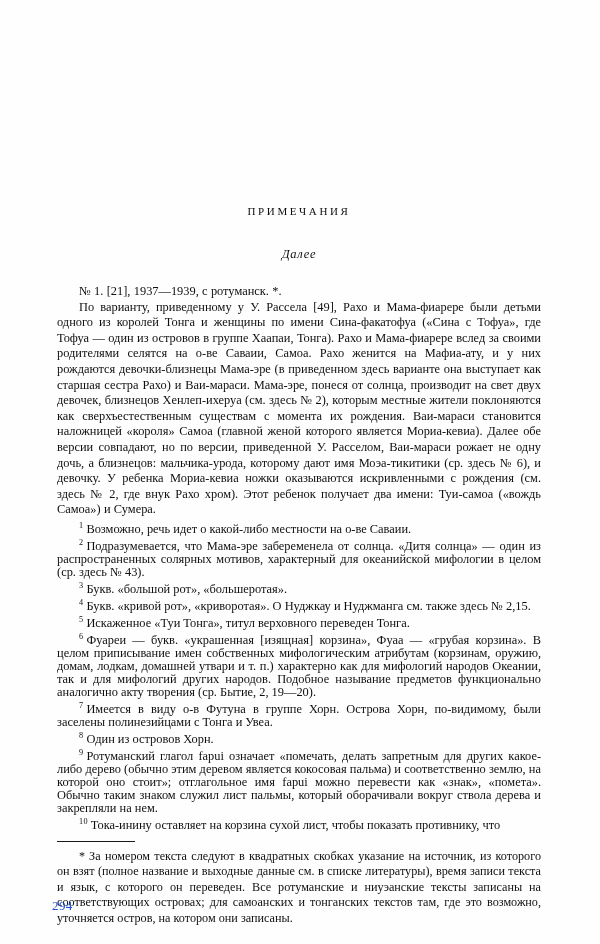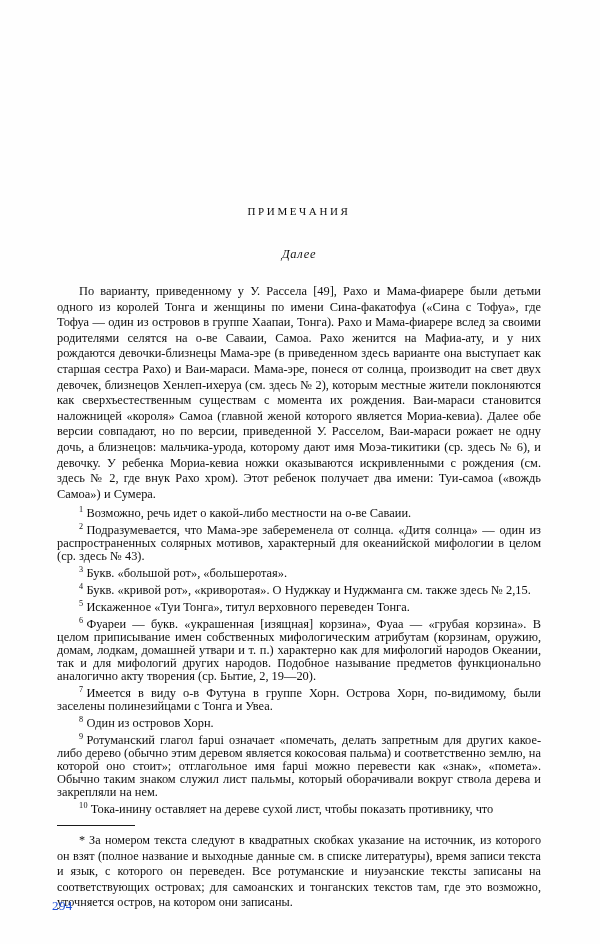--- a/index.html
+++ b/index.html
@@ -108,20 +108,21 @@
 <body>
 
 <div class="page">
 
   <div class="content">
 
     <h1 class="chapter-title">ПРИМЕЧАНИЯ</h1>
 
     <div class="section-title">Далее</div>
 
+    <p class="body-par">№ 1. [21], 1937—1939, с ротуманск. *.</p>
 
     <p class="body-par">По варианту, приведенному у У. Рассела [49], Рахо и Мама-фиарере были детьми одного из королей Тонга и женщины по имени Сина-факатофуа («Сина с Тофуа», где Тофуа — один из островов в группе Хаапаи, Тонга). Рахо и Мама-фиарере вслед за своими родителями селятся на о-ве Саваии, Самоа. Рахо женится на Мафиа-ату, и у них рождаются девочки-близнецы Мама-эре (в приведенном здесь варианте она выступает как старшая сестра Рахо) и Ваи-мараси. Мама-эре, понеся от солнца, производит на свет двух девочек, близнецов Хенлеп-ихеруа (см. здесь № 2), которым местные жители поклоняются как сверхъестественным существам с момента их рождения. Ваи-мараси становится наложницей «короля» Самоа (главной женой которого является Мориа-кевиа). Далее обе версии совпадают, но по версии, приведенной У. Расселом, Ваи-мараси рожает не одну дочь, а близнецов: мальчика-урода, которому дают имя Моэа-тикитики (ср. здесь № 6), и девочку. У ребенка Мориа-кевиа ножки оказываются искривленными с рождения (см. здесь № 2, где внук Рахо хром). Этот ребенок получает два имени: Туи-самоа («вождь Самоа») и Сумера.</p>
 
     <div class="notes">
 
       <p class="note"><span class="note-num">1</span><span>Возможно, речь идет о какой-либо местности на о-ве Саваии.</span></p>
 
       <p class="note"><span class="note-num">2</span><span>Подразумевается, что Мама-эре забеременела от солнца. «Дитя солнца» — один из распространенных солярных мотивов, характерный для океанийской мифологии в целом (ср. здесь № 43).</span></p>
 
       <p class="note"><span class="note-num">3</span><span>Букв. «большой рот», «большеротая».</span></p>
@@ -131,21 +132,21 @@
       <p class="note"><span class="note-num">5</span><span>Искаженное «Туи Тонга», титул верховного переведен Тонга.</span></p>
 
       <p class="note"><span class="note-num">6</span><span>Фуареи — букв. «украшенная [изящная] корзина», Фуаа — «грубая корзина». В целом приписывание имен собственных мифологическим атрибутам (корзинам, оружию, домам, лодкам, домашней утвари и т. п.) характерно как для мифологий народов Океании, так и для мифологий других народов. Подобное называние предметов функционально аналогично акту творения (ср. Бытие, 2, 19—20).</span></p>
 
       <p class="note"><span class="note-num">7</span><span>Имеется в виду о-в Футуна в группе Хорн. Острова Хорн, по-видимому, были заселены полинезийцами с Тонга и Увеа.</span></p>
 
       <p class="note"><span class="note-num">8</span><span>Один из островов Хорн.</span></p>
 
       <p class="note"><span class="note-num">9</span><span>Ротуманский глагол </span><span class="lat">fapui</span><span> означает «помечать, делать запретным для других какое-либо дерево (обычно этим деревом является кокосовая пальма) и соответственно землю, на которой оно стоит»; отглагольное имя </span><span class="lat">fapui</span><span> можно перевести как «знак», «помета». Обычно таким знаком служил лист пальмы, который оборачивали вокруг ствола дерева и закрепляли на нем.</span></p>
 
-      <p class="note"><span class="note-num">10</span><span>Тока-инину оставляет на дереве сухой лист, чтобы показать противнику, что</span></p>
+      <p class="note"><span class="note-num">10</span><span>Тока-инину оставляет на корзина сухой лист, чтобы показать противнику, что</span></p>
 
     </div>
 
     <hr class="rule">
 
     <div class="footnote-block">
       <p class="footnote"><span class="asterisk">*</span><span>За номером текста следуют в квадратных скобках указание на источник, из которого он взят (полное название и выходные данные см. в списке литературы), время записи текста и язык, с которого он переведен. Все ротуманские и ниуэанские тексты записаны на соответствующих островах; для самоанских и тонганских текстов там, где это возможно, уточняется остров, на котором они записаны.</span></p>
     </div>
 
   </div>

